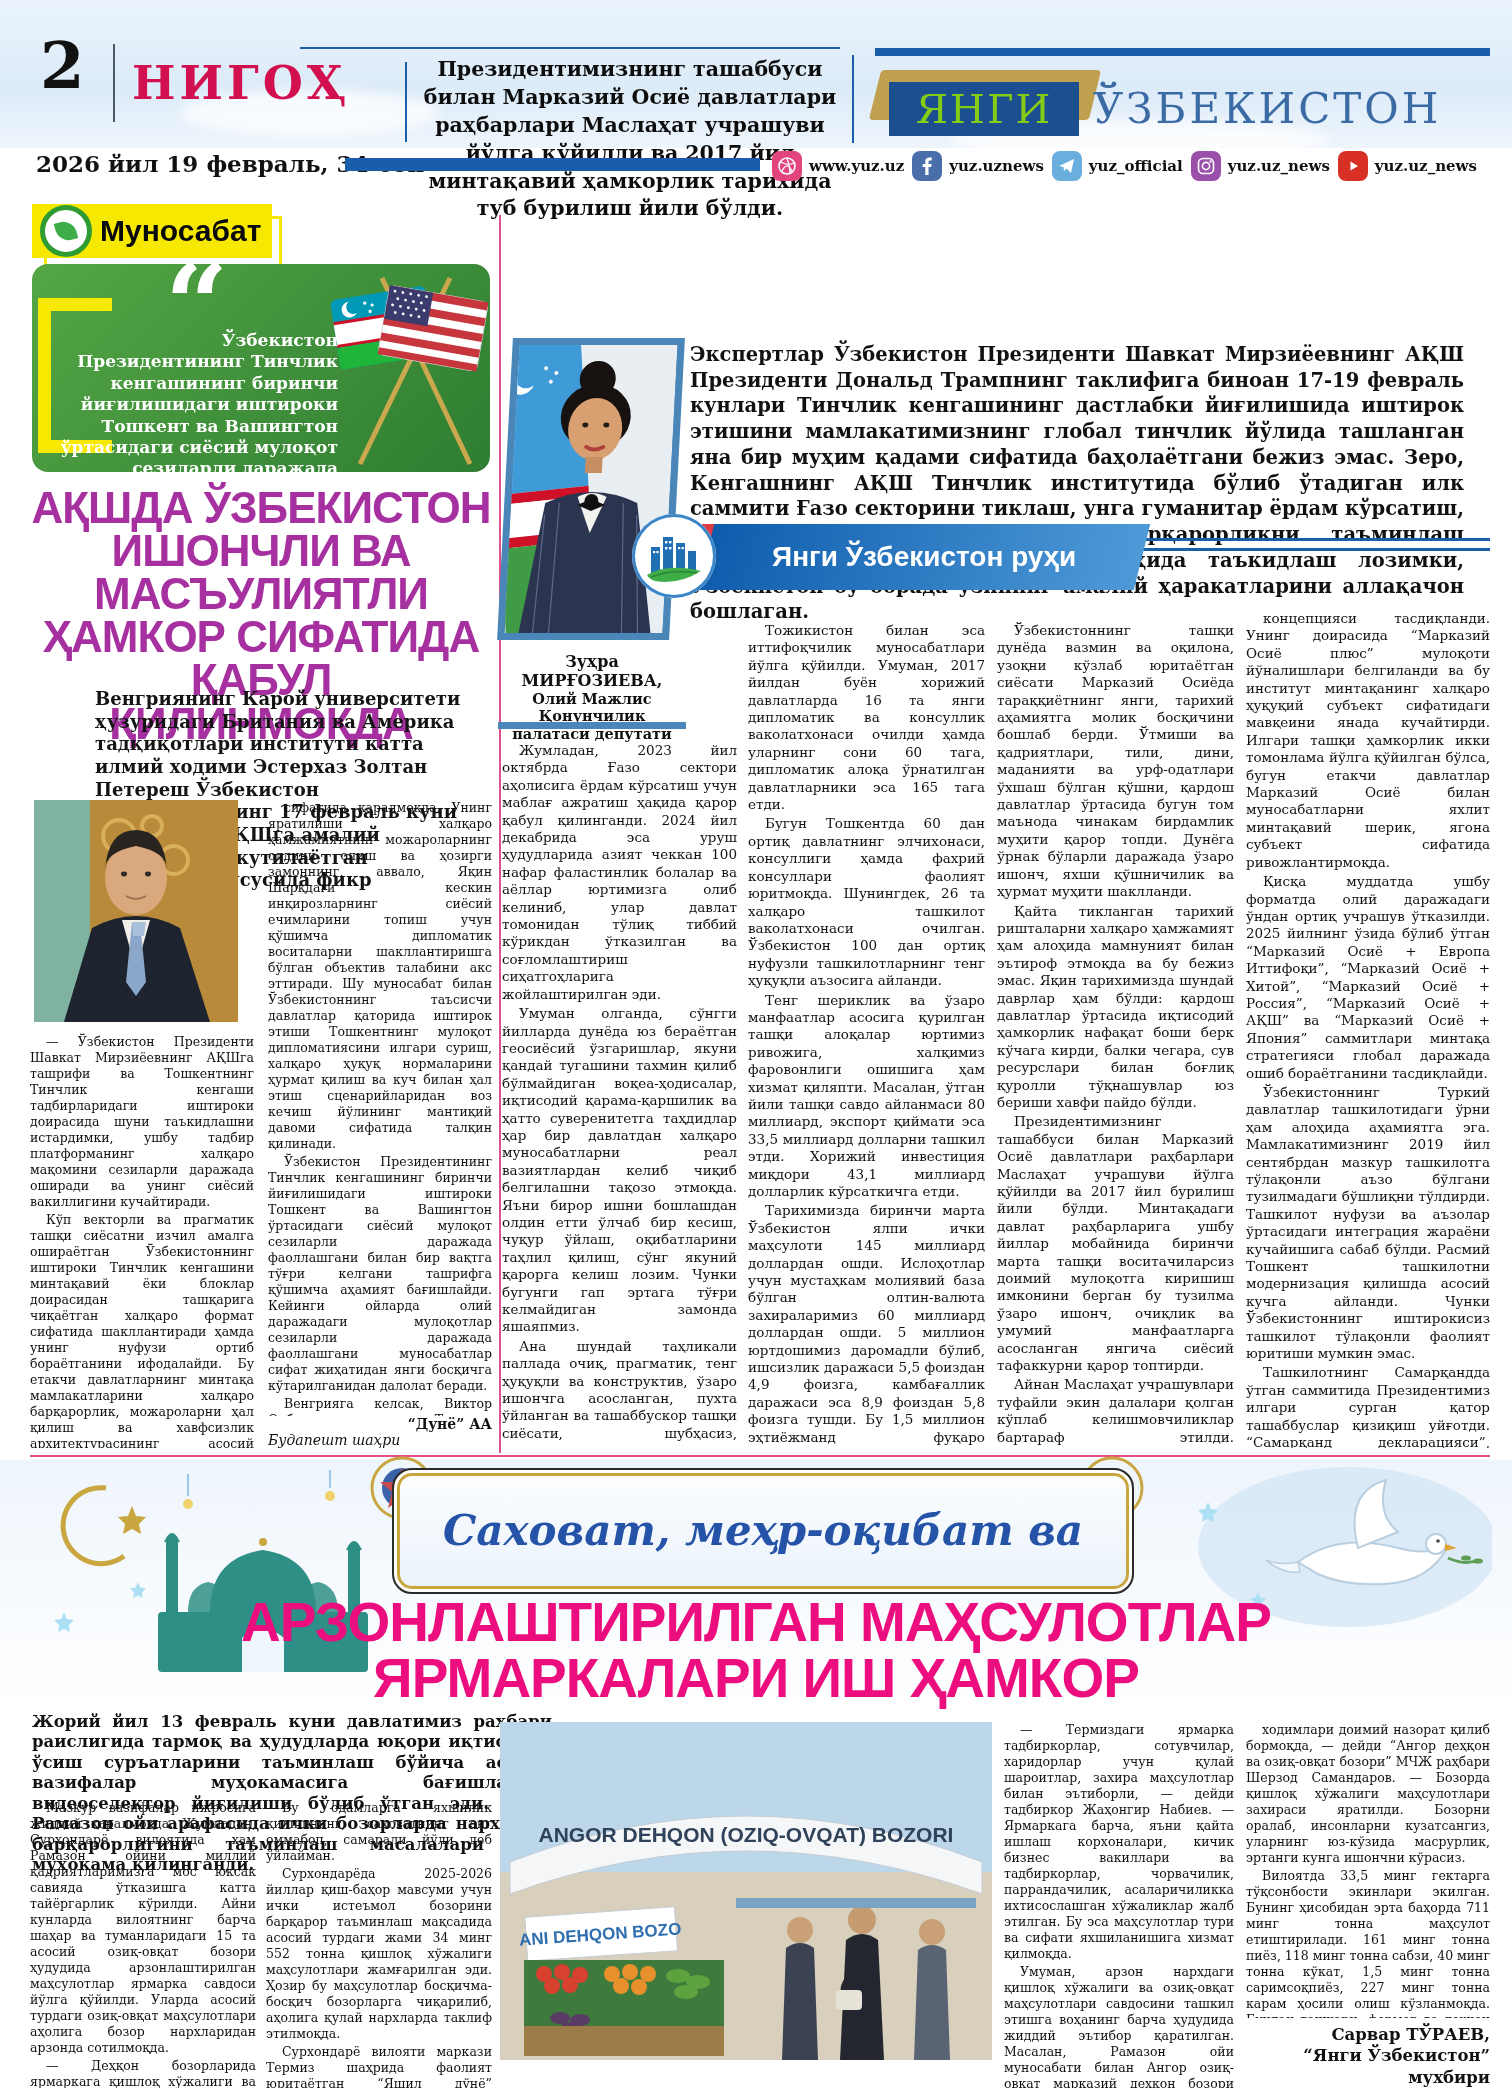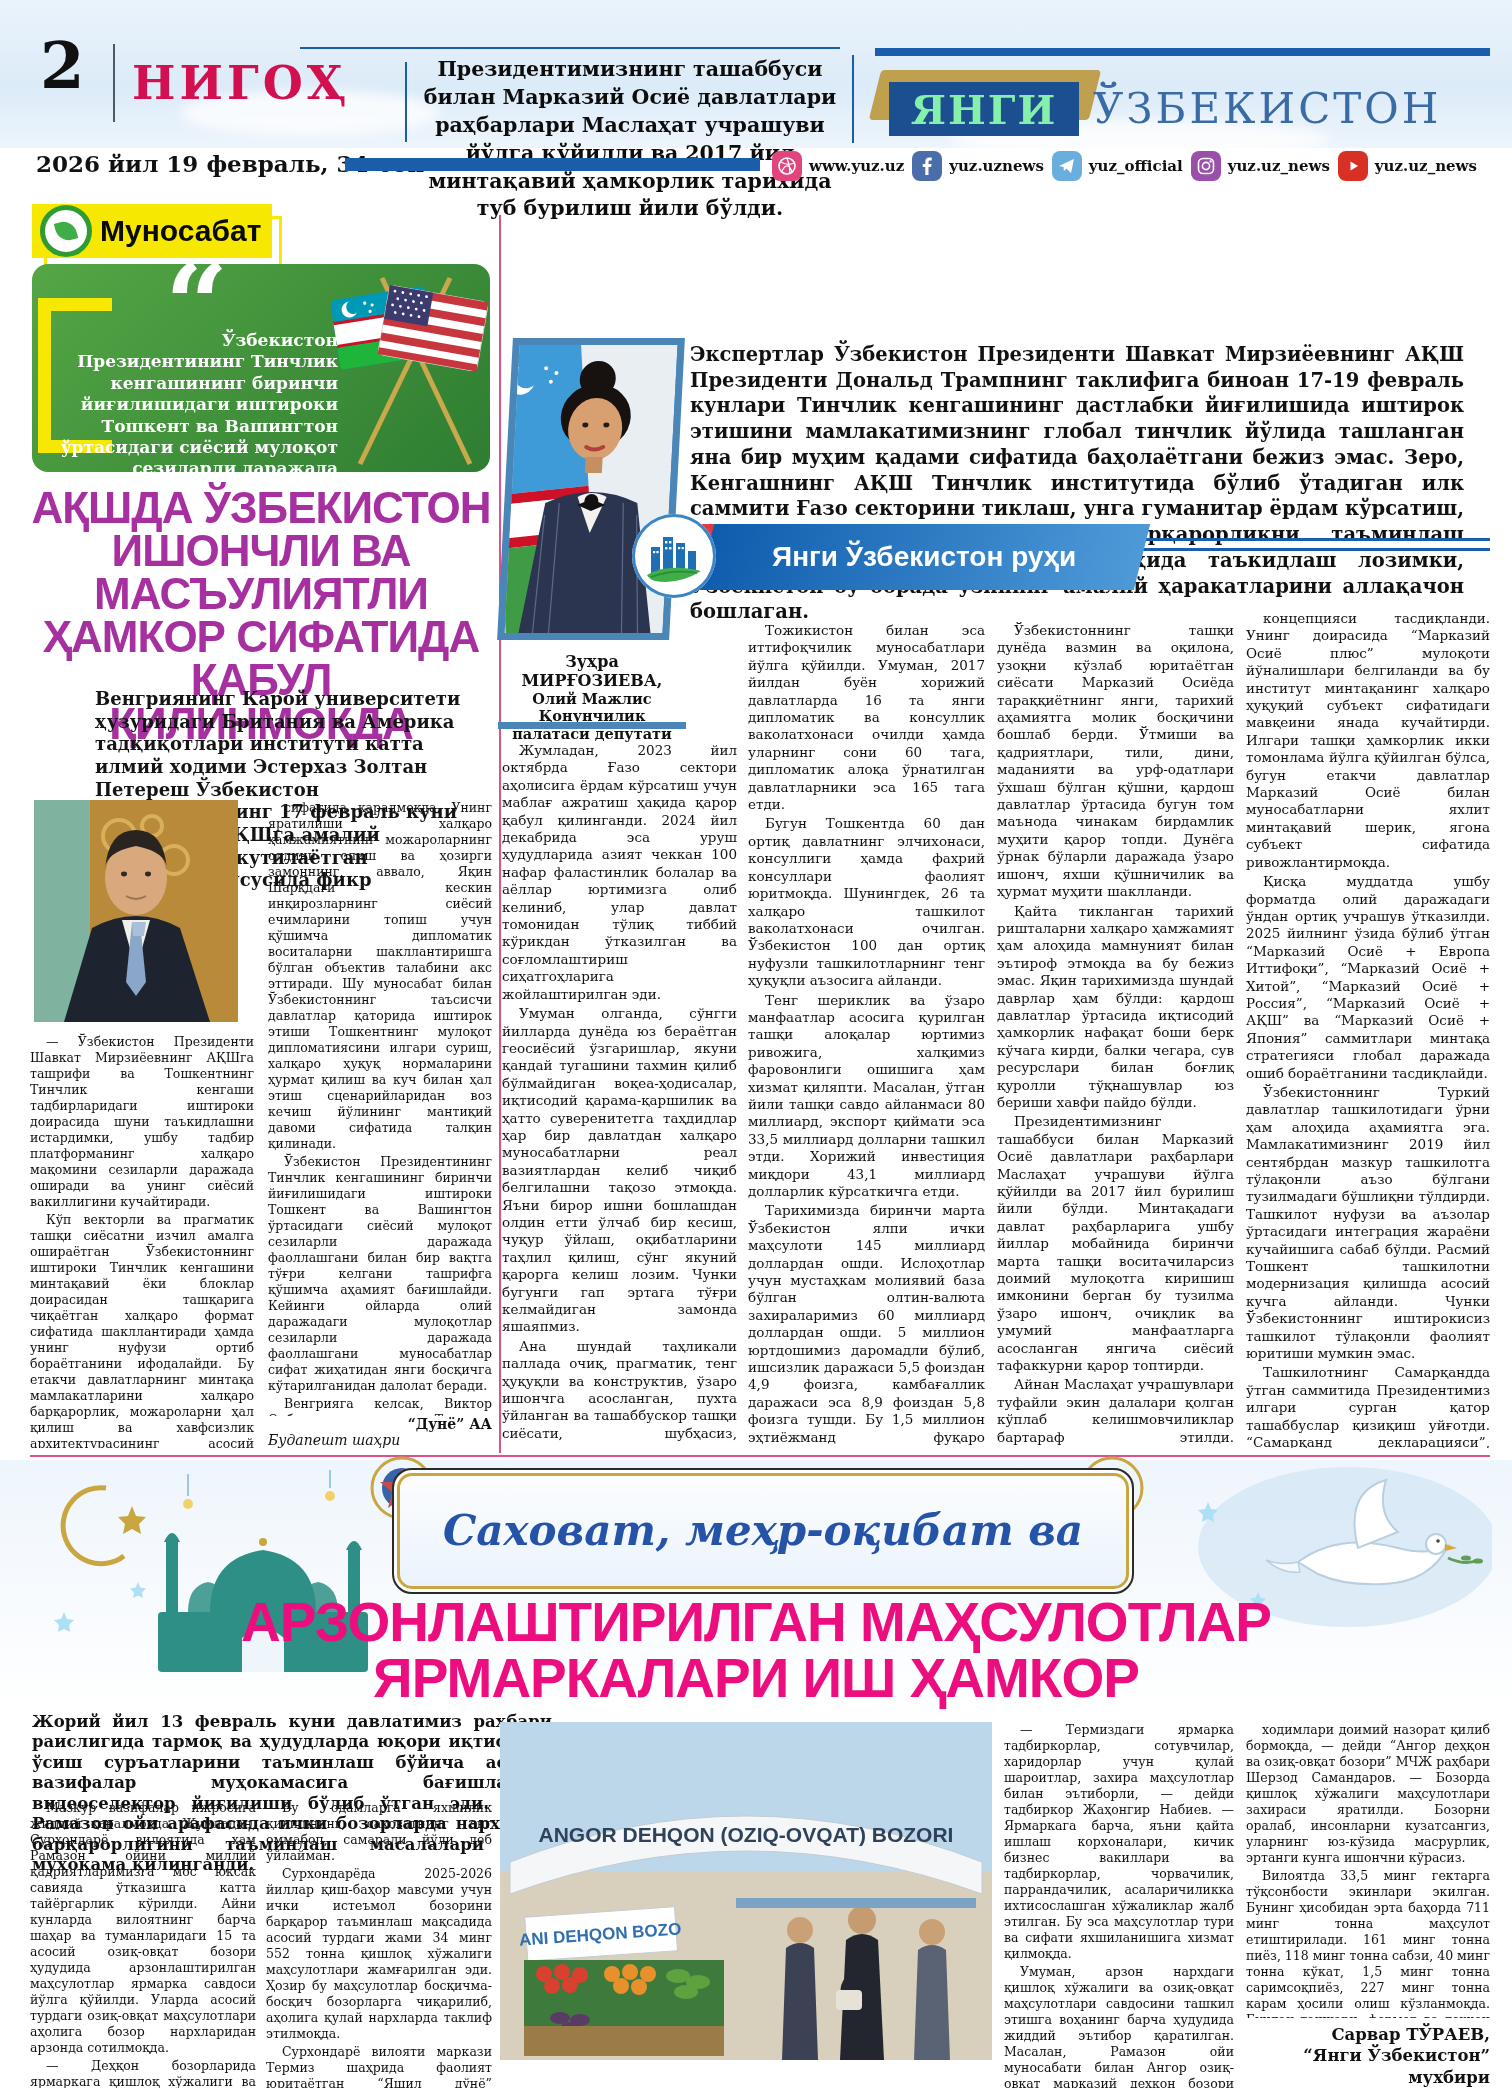--- a/index.html
+++ b/index.html
@@ -20,21 +20,21 @@
   #lead-vrule{left:405px;top:62px;width:2px;height:80px;background:#1a5dab;}
   #lead{left:420px;top:56px;width:420px;text-align:center;font-weight:bold;
         font-size:20.5px;line-height:1.36;color:#0d0d0d;}
   #logo-vrule{left:852px;top:55px;width:2px;height:88px;background:#1a5dab;}
   #logo-bar{left:875px;top:48px;width:615px;height:8px;background:#1a5dab;}
   #logo{left:875px;top:68px;width:615px;height:72px;}
   #logo-ribbon{left:0px;top:2px;width:220px;height:50px;background:#bfa04e;
     transform:skewX(-14deg);border-radius:4px;}
   #logo-box{left:14px;top:14px;width:190px;height:54px;background:#1b4f8f;
     display:flex;align-items:center;justify-content:center;}
-  #logo-word1{color:#86efac;font-size:40px;font-weight:bold;letter-spacing:2px;text-align:center;}
+  #logo-word1{color:#84cc16;font-size:40px;font-weight:normal;letter-spacing:2px;text-align:center;}
   #logo-word2{left:218px;top:16px;font-size:42px;letter-spacing:3px;color:#3b6ba5;font-weight:500;}
 
   
   #date-line{left:36px;top:150px;font-size:23px;font-weight:bold;}
   #date-bar{left:345px;top:158px;width:415px;height:13px;background:#1a5dab;}
   #socials{left:772px;top:146px;width:720px;height:40px;display:flex;align-items:center;gap:8px;}
   .social{display:flex;align-items:center;gap:7px;}
   .social .icn{width:30px;height:30px;border-radius:8px;display:flex;align-items:center;justify-content:center;flex:0 0 auto;}
   .social .lbl{font-size:15px;font-weight:bold;color:#101010;white-space:nowrap;}
   .icn.dribbble{background:#e2447e;} .icn.facebook{background:#4a6ea9;}

